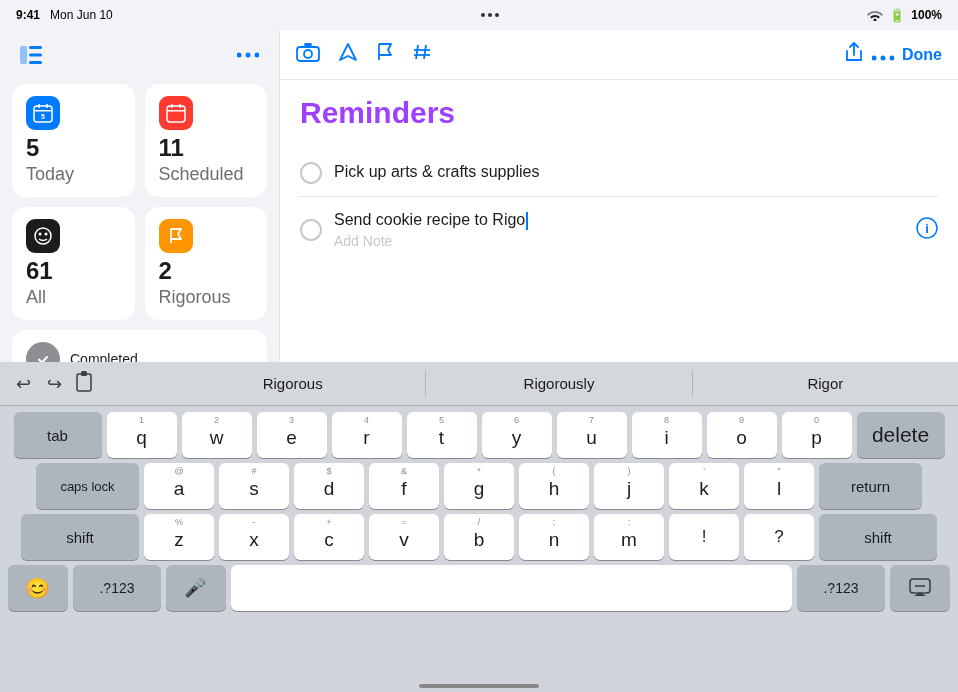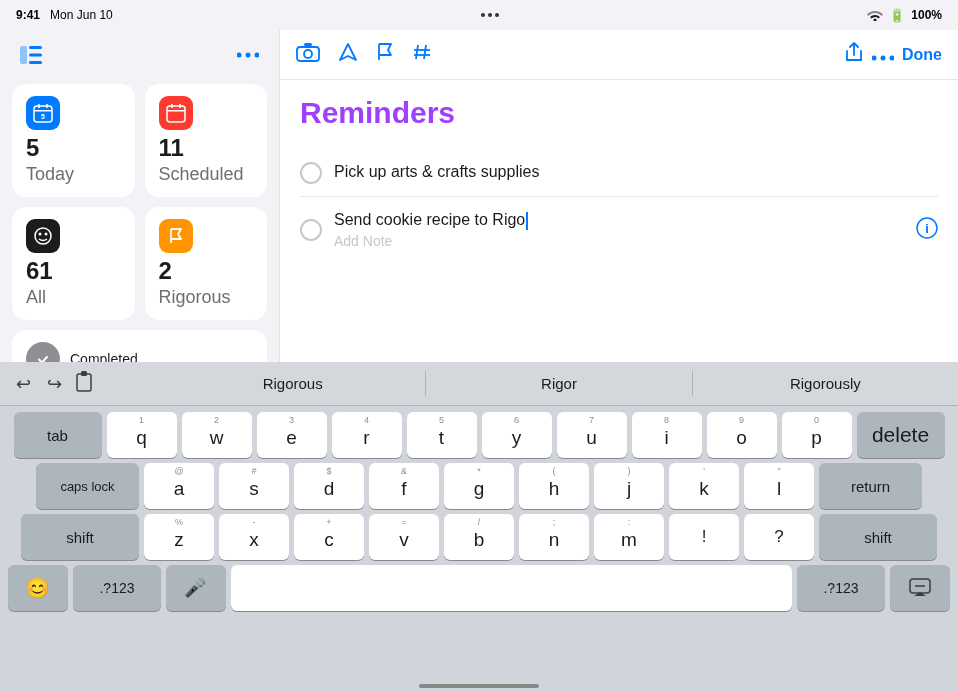--- a/index.html
+++ b/index.html
@@ -530,22 +530,22 @@
       <span class="redo-btn">↪</span>
       <span class="paste-btn">
         <svg width="20" height="22" viewBox="0 0 20 22" fill="#3c3c43">
           <rect x="3" y="4" width="14" height="17" rx="2" fill="none" stroke="#3c3c43" stroke-width="1.5"></rect>
           <rect x="7" y="1" width="6" height="5" rx="1.5" fill="#3c3c43"></rect>
         </svg>
       </span>
     </div>
     <div class="autocomplete-suggestions">
       <div class="suggestion">Rigorous</div>
+      <div class="suggestion">Rigorously</div>
       <div class="suggestion">Rigor</div>
-      <div class="suggestion">Rigorously</div>
     </div>
   </div>
 
   <div class="keys-area">
 
     <div class="key-row">
       <div class="key key-gray key-tab">tab</div>
       <div class="key key-white key-std">
           <span class="key-number">1</span>
           <span class="key-letter">q</span>

